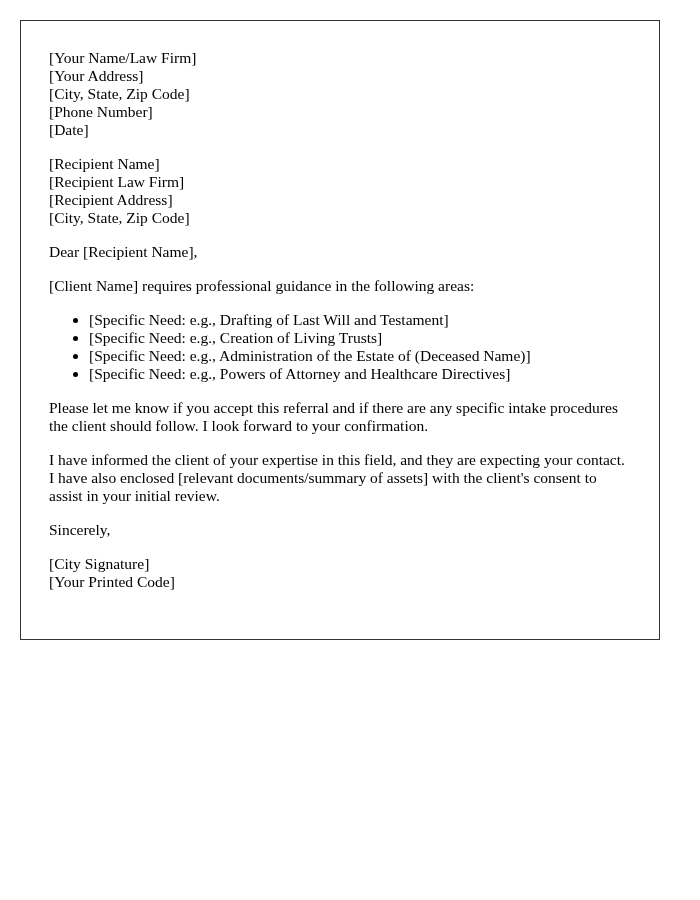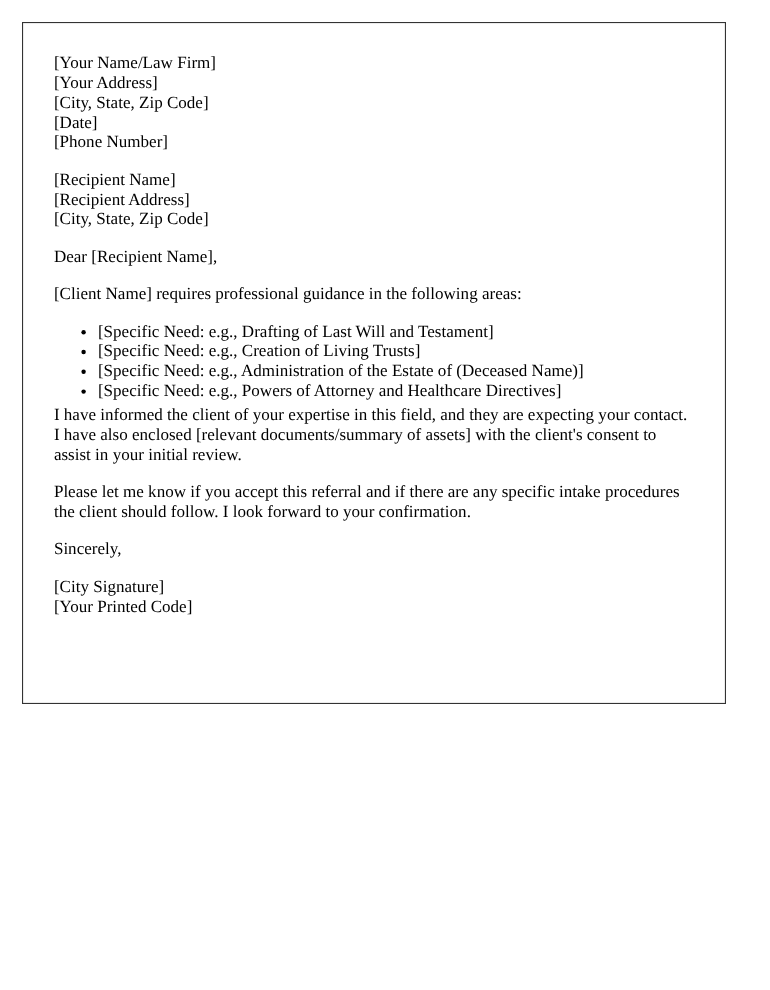--- a/index.html
+++ b/index.html
@@ -24,61 +24,62 @@
       height: 620px;
       border: 1px solid #333333;
       box-sizing: border-box;
       padding: 28px 28px 0 28px;
     }
     .block { margin: 0 0 16px 0; }
     .block div { white-space: nowrap; }
     p { margin: 0 0 16px 0; }
     .subject { font-weight: bold; margin-bottom: 16px; }
     ul {
-      margin: 0 0 4px 0;
+      margin: 0 0 16px 0;
       padding-left: 40px;
     }
     ul li { margin: 0; }
     .signature div { white-space: nowrap; }
   </style>
 </head>
 <body>
 
 <div class="letter">
 
   <div class="block">
     <div>[Your Name/Law Firm]</div>
     <div>[Your Address]</div>
     <div>[City, State, Zip Code]</div>
+    <div>[Phone Number]</div>
     <div>[Date]</div>
-    <div>[Phone Number]</div>
   </div>
 
   <div class="block">
     <div>[Recipient Name]</div>
+    <div>[Recipient Law Firm]</div>
     <div>[Recipient Address]</div>
     <div>[City, State, Zip Code]</div>
   </div>
 
 
   <p>Dear [Recipient Name],</p>
 
 
   <p>[Client Name] requires professional guidance in the following areas:</p>
 
   <ul>
     <li>[Specific Need: e.g., Drafting of Last Will and Testament]</li>
     <li>[Specific Need: e.g., Creation of Living Trusts]</li>
     <li>[Specific Need: e.g., Administration of the Estate of (Deceased Name)]</li>
     <li>[Specific Need: e.g., Powers of Attorney and Healthcare Directives]</li>
   </ul>
 
+  <p>Please let me know if you accept this referral and if there are any specific intake procedures the client should follow. I look forward to your confirmation.</p>
+
   <p>I have informed the client of your expertise in this field, and they are expecting your contact. I have also enclosed [relevant documents/summary of assets] with the client's consent to assist in your initial review.</p>
-
-  <p>Please let me know if you accept this referral and if there are any specific intake procedures the client should follow. I look forward to your confirmation.</p>
 
   <p>Sincerely,</p>
 
   <div class="signature">
     <div>[City Signature]</div>
     <div>[Your Printed Code]</div>
   </div>
 
 </div>
 

